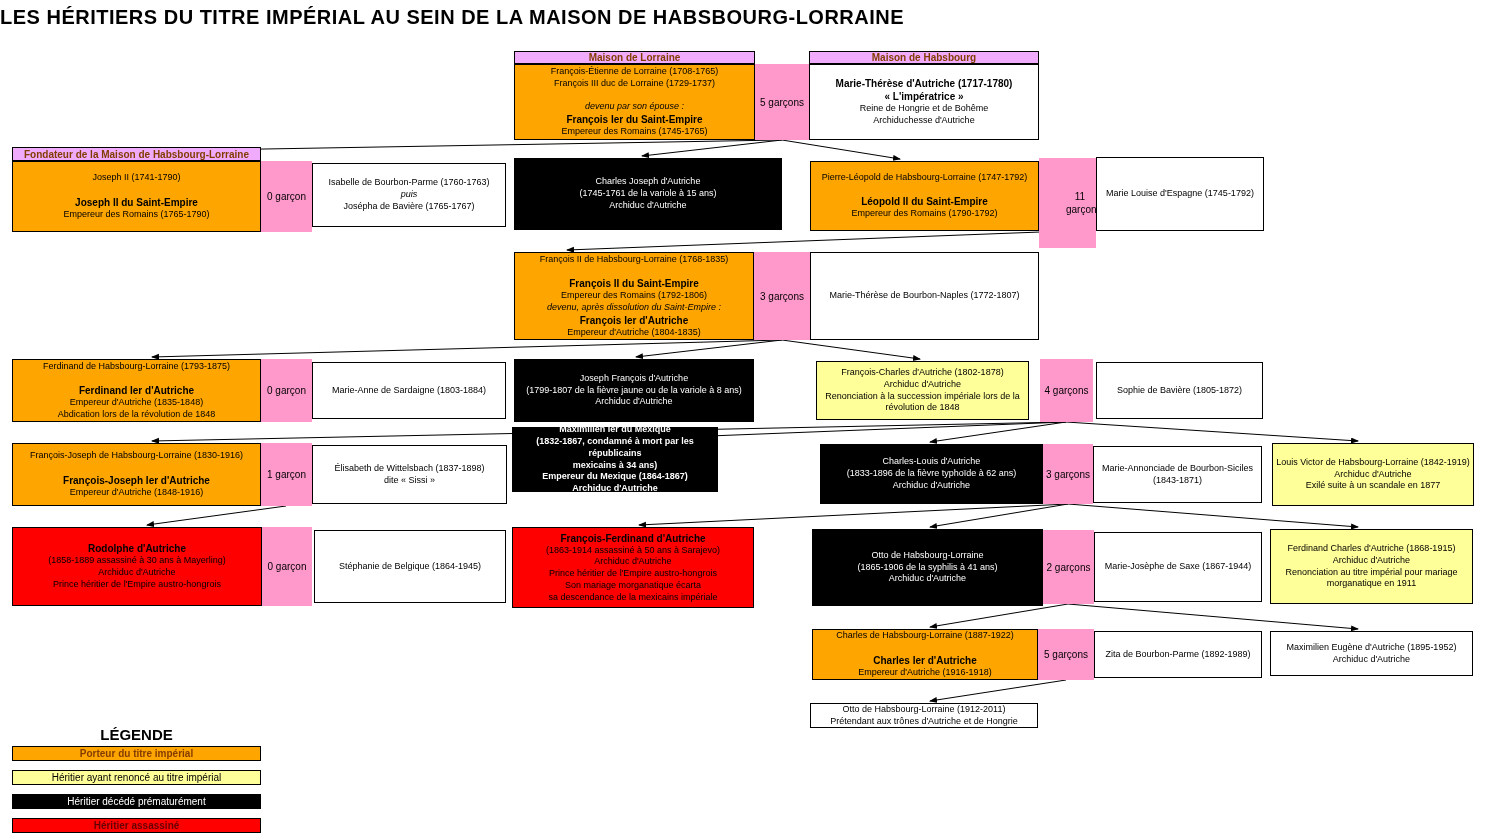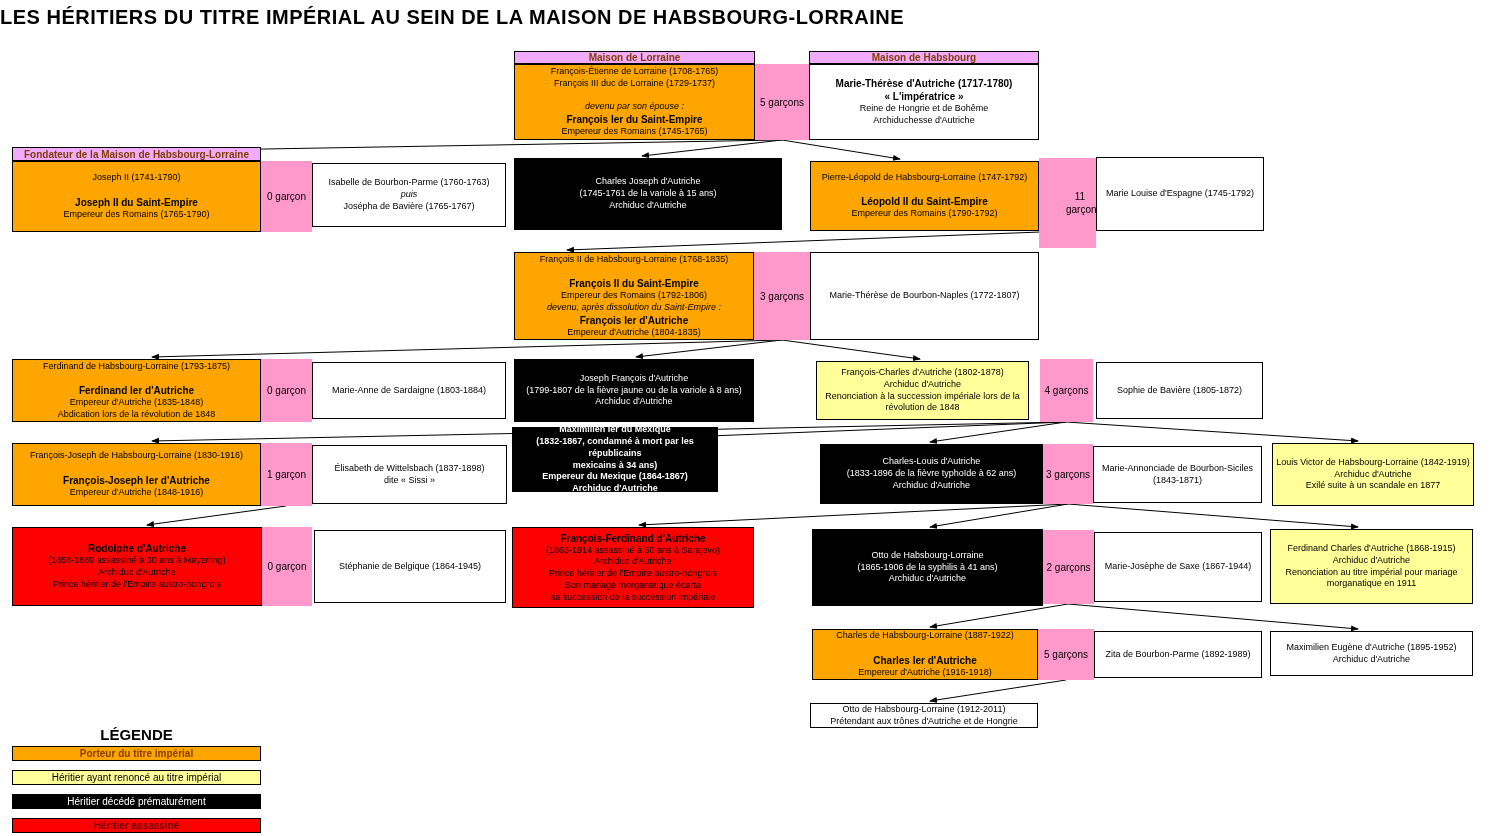--- a/index.html
+++ b/index.html
@@ -224,21 +224,21 @@
     </div>
     <div class="node white" style="left: 314px; top: 530px; width: 192px; height: 73px;">
       <div class="tl">Stéphanie de Belgique (1864-1945)</div>
     </div>
     <div class="node red" style="left: 512px; top: 527px; width: 242px; height: 81px;">
       <div class="tl b">François-Ferdinand d'Autriche</div>
       <div class="tl">(1863-1914 assassiné à 50 ans à Sarajevo)</div>
       <div class="tl">Archiduc d'Autriche</div>
       <div class="tl">Prince héritier de l'Empire austro-hongrois</div>
       <div class="tl">Son mariage morganatique écarta</div>
-      <div class="tl">sa succession de la succession impériale</div>
+      <div class="tl">sa descendance de la mexicains impériale</div>
     </div>
     <div class="node black" style="left: 812px; top: 529px; width: 231px; height: 77px;">
       <div class="tl">Otto de Habsbourg-Lorraine</div>
       <div class="tl">(1865-1906 de la syphilis à 41 ans)</div>
       <div class="tl">Archiduc d'Autriche</div>
     </div>
     <div class="node pink" style="left: 1043px; top: 530px; width: 51px; height: 74px;">
       <div class="tl">2 garçons</div>
     </div>
     <div class="node white" style="left: 1094px; top: 532px; width: 168px; height: 70px;">

